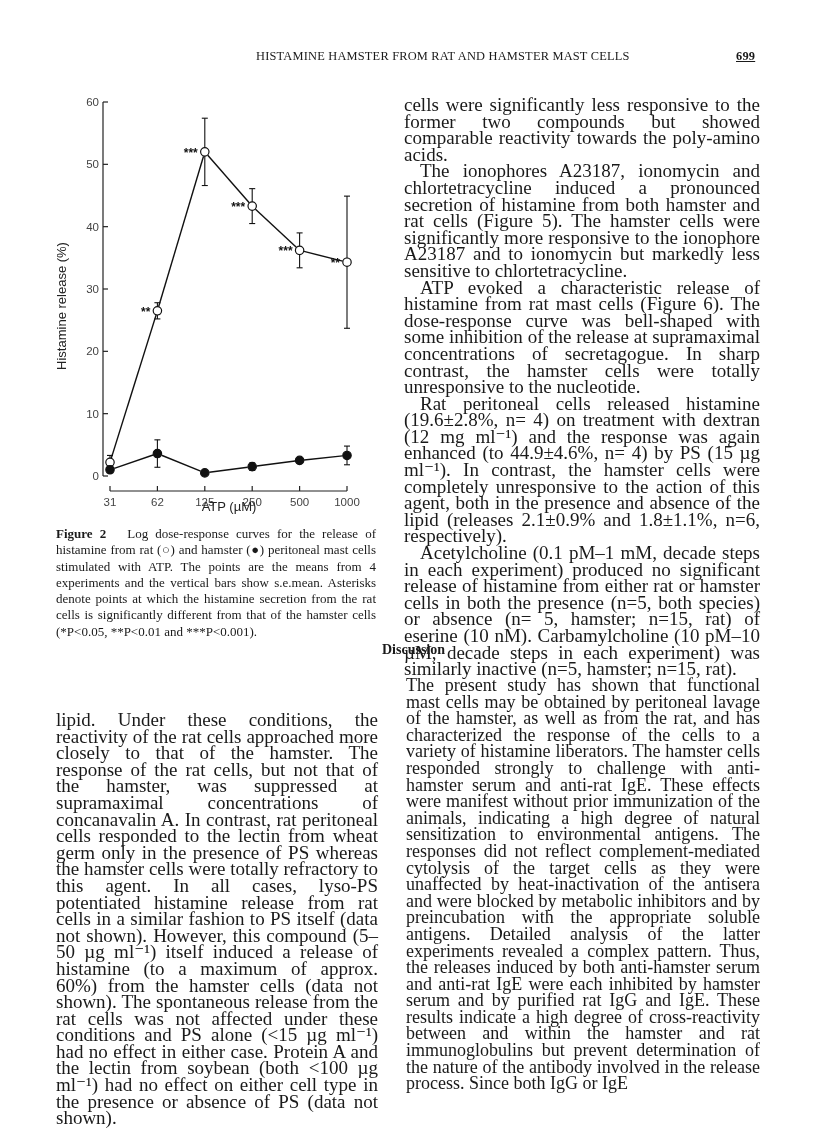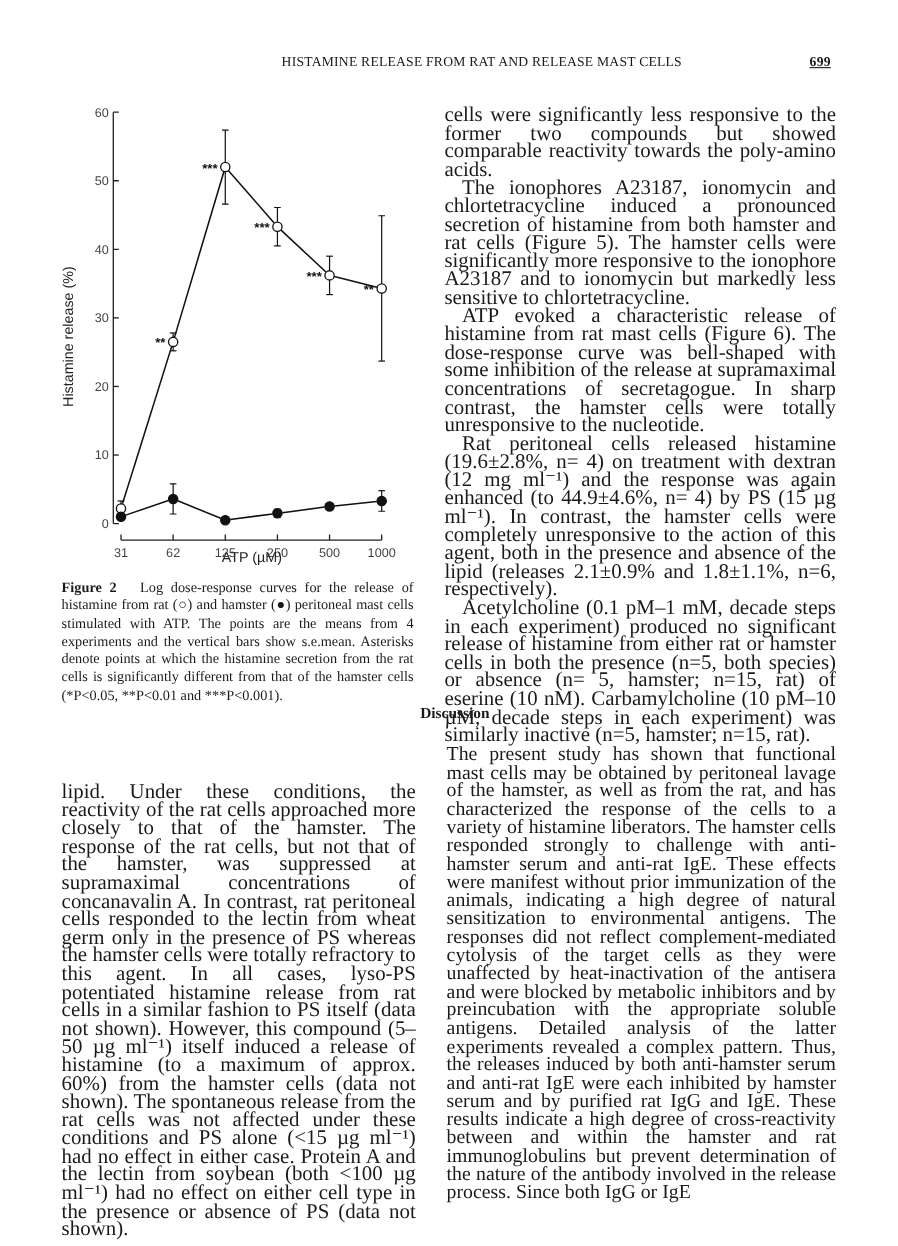--- a/index.html
+++ b/index.html
@@ -20,21 +20,21 @@
   .discussion { position: absolute; left: 406px; top: 677px; width: 354px;
          font-size: 18px; line-height: 16.6px; text-align: justify; }
   .discussion p { margin: 0; }
   svg#chart { position: absolute; left: 40px; top: 88px; }
   svg text { font-family: "Liberation Sans", "DejaVu Sans", sans-serif; }
 </style>
 </head>
 <body>
 
 <div class="running-head">
-  <span>HISTAMINE RELEASE FROM RAT AND RELEASE MAST CELLS</span>
+  <span>HISTAMINE HAMSTER FROM RAT AND HAMSTER MAST CELLS</span>
   <span class="page-no">699</span>
 </div>
 
 <svg id="chart" width="330" height="430" xmlns="http://www.w3.org/2000/svg">
   <g id="axes">
       <line x1="63" y1="14" x2="63" y2="388" stroke="#222" stroke-width="1.2"></line>
       <line x1="70" y1="403" x2="307" y2="403" stroke="#222" stroke-width="1.2"></line>
     </g>
   <g id="yticks">
       <line x1="63" y1="388" x2="68" y2="388" stroke="#222" stroke-width="1.2"></line>

